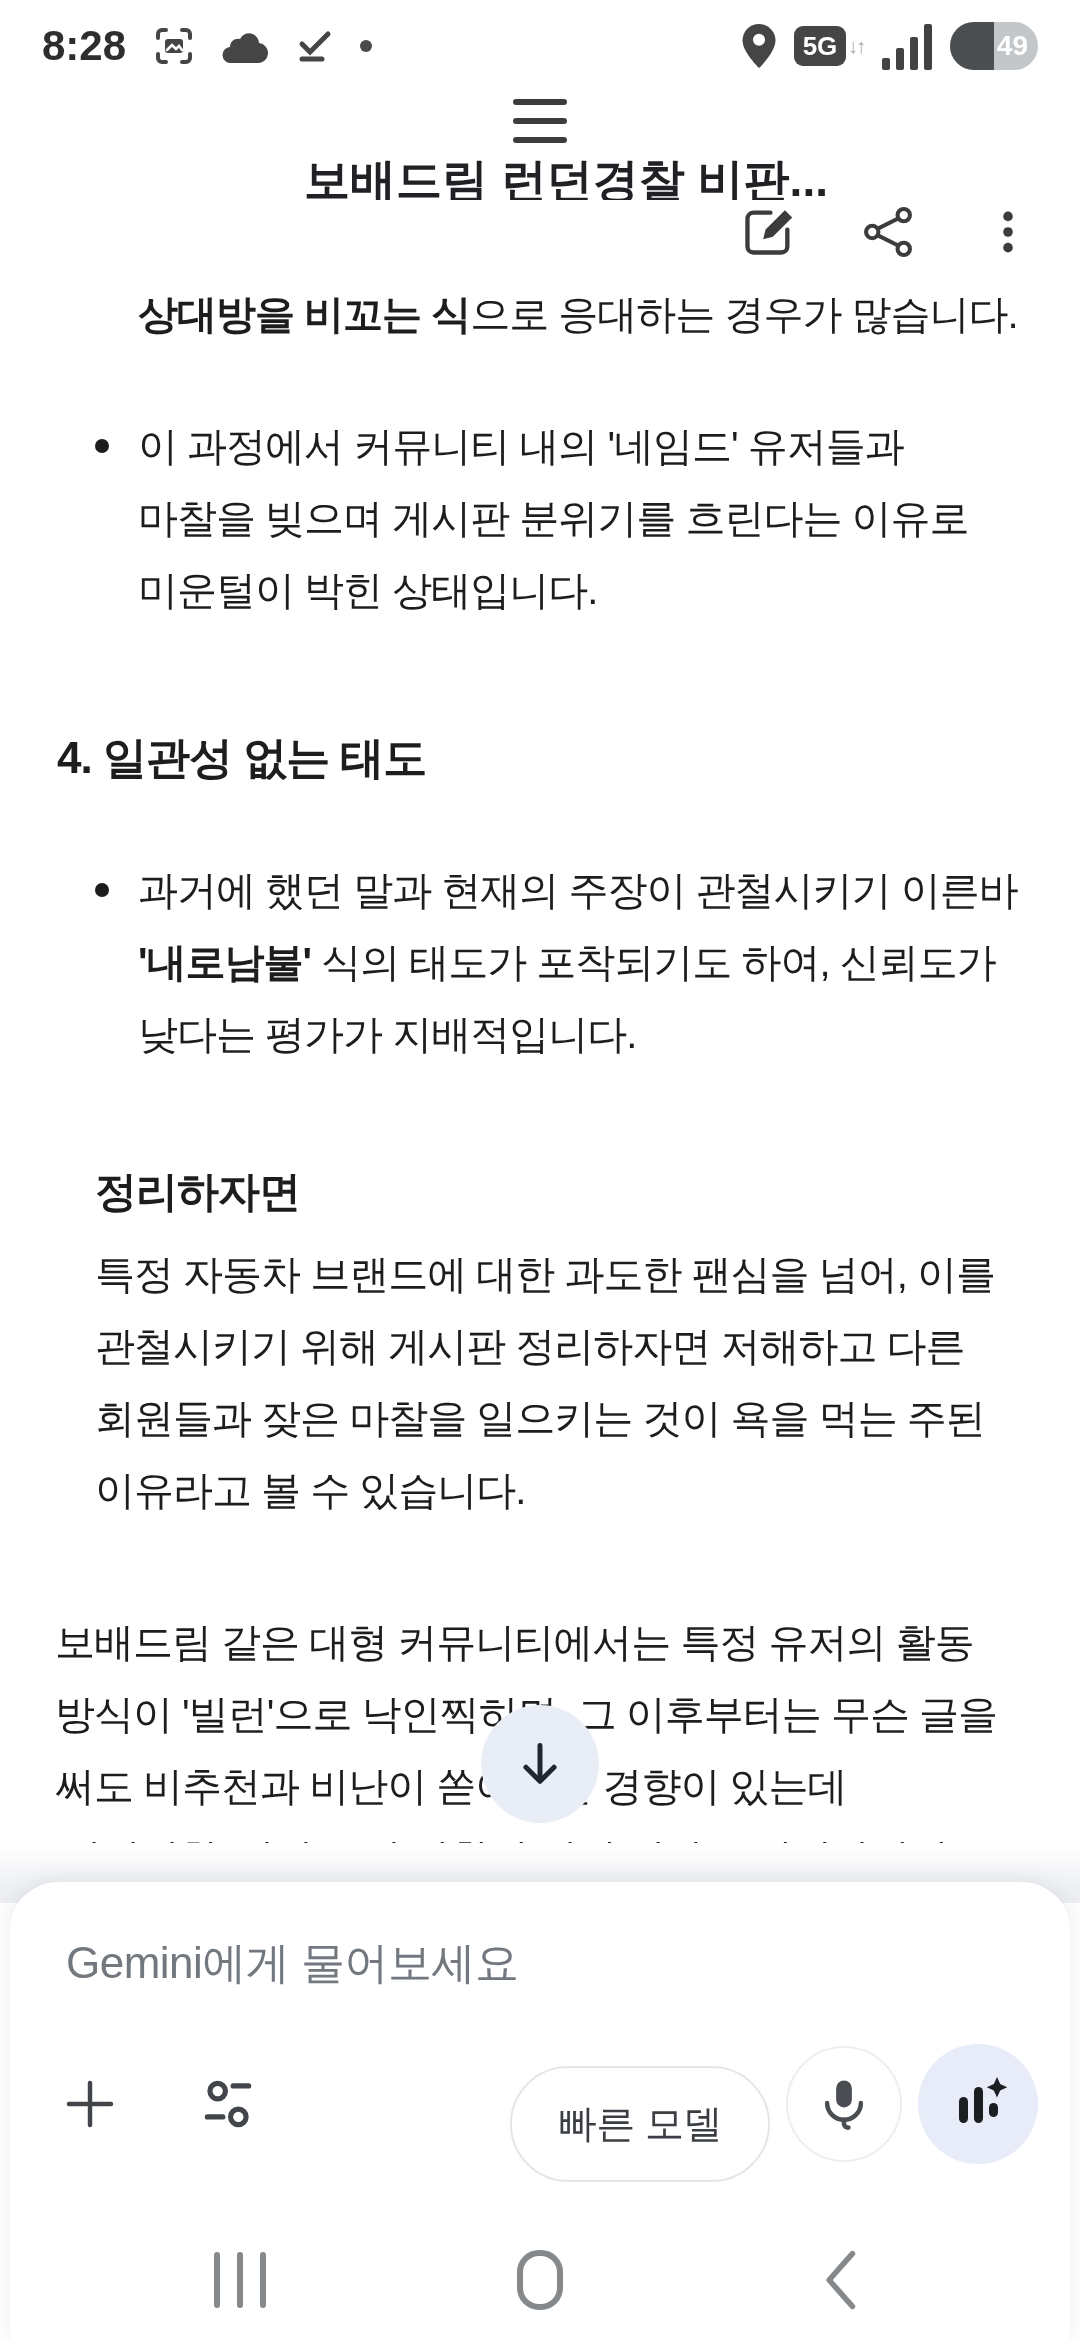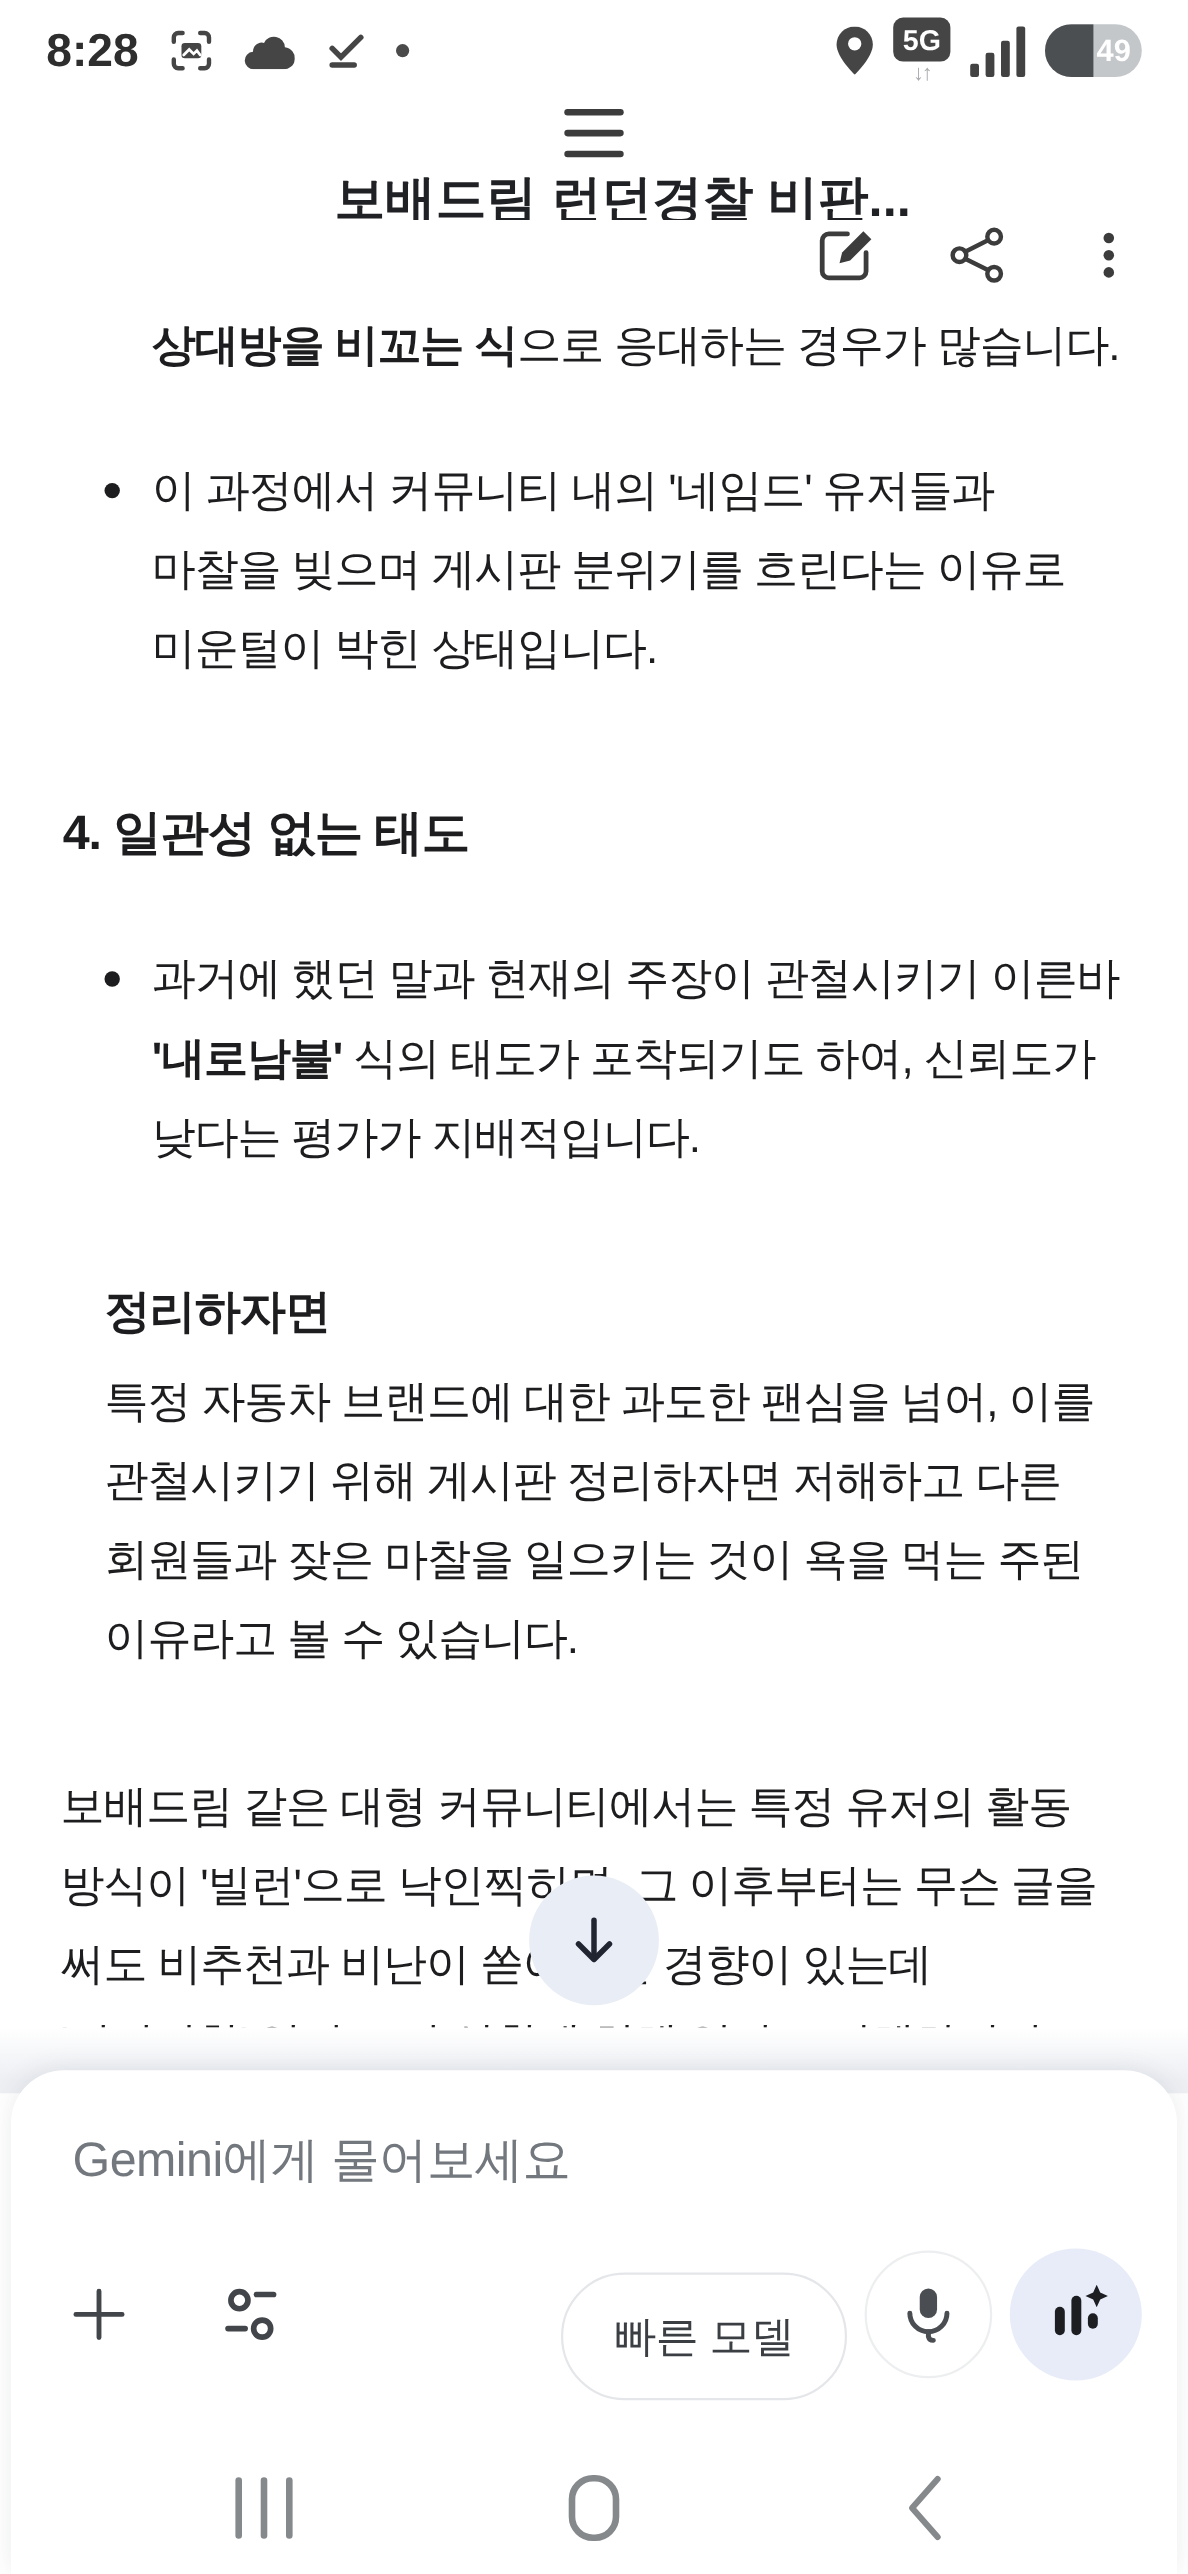--- a/index.html
+++ b/index.html
@@ -6,21 +6,21 @@
   body{font-family:"Liberation Sans","DejaVu Sans",sans-serif;}
   .screen{position:relative;width:1080px;height:2340px;background:#ffffff;overflow:hidden;}
 
   
   .status-bar{position:absolute;top:0;left:0;width:1080px;height:92px;display:flex;align-items:center;justify-content:space-between;padding:0 42px;box-sizing:border-box;background:#ffffff;}
   .sb-left{display:flex;align-items:center;gap:28px;}
   .sb-right{display:flex;align-items:center;gap:18px;}
   .sb-time{font-size:42px;font-weight:700;color:#2e2e2e;letter-spacing:0;}
   .sb-ic{display:flex;align-items:center;justify-content:center;}
   .sb-dot{width:12px;height:12px;border-radius:50%;background:#4a4a4a;}
-  .fiveg-stack{display:flex;flex-direction:column;align-items:center;gap:2px;}
+  .fiveg-stack{display:flex;flex-direction:row;align-items:center;gap:2px;}
   .fiveg-badge{width:52px;height:40px;border-radius:9px;background:#454545;color:#ffffff;font-size:26px;font-weight:700;display:flex;align-items:center;justify-content:center;letter-spacing:0;}
   .fiveg-arrows{font-size:20px;color:#a9abad;line-height:18px;letter-spacing:-2px;}
   .sig-bars{display:flex;align-items:flex-end;gap:6px;height:48px;}
   .sig-bars i{display:block;width:8px;background:#424242;border-radius:2px;}
   .battery{position:relative;width:88px;height:48px;border-radius:24px;background:#c4c7ca;overflow:hidden;}
   .battery .fill{position:absolute;left:0;top:0;bottom:0;width:50%;background:#4c4f52;}
   .battery .pct{position:absolute;right:10px;top:0;bottom:0;display:flex;align-items:center;font-size:28px;font-weight:700;color:#ffffff;}
 
   
   .app-bar{position:absolute;top:92px;left:0;width:1080px;height:172px;display:flex;align-items:center;padding:0 40px;box-sizing:border-box;background:#ffffff;flex-direction:column;}

